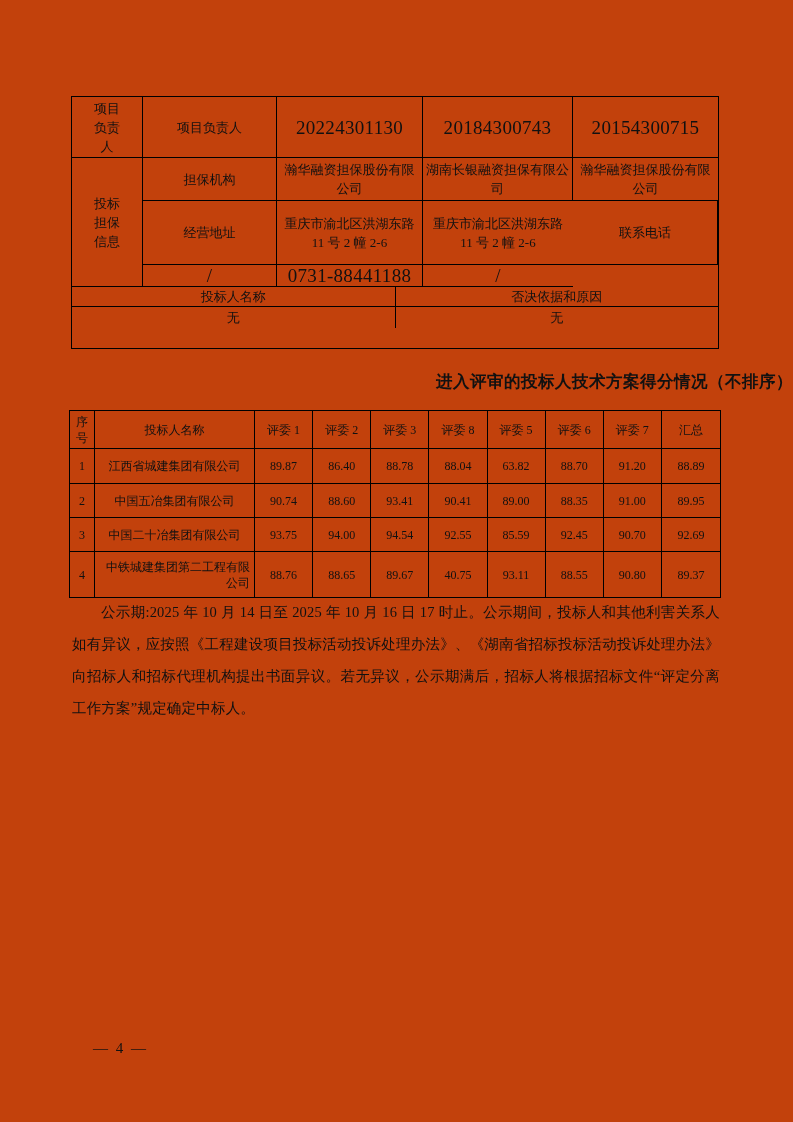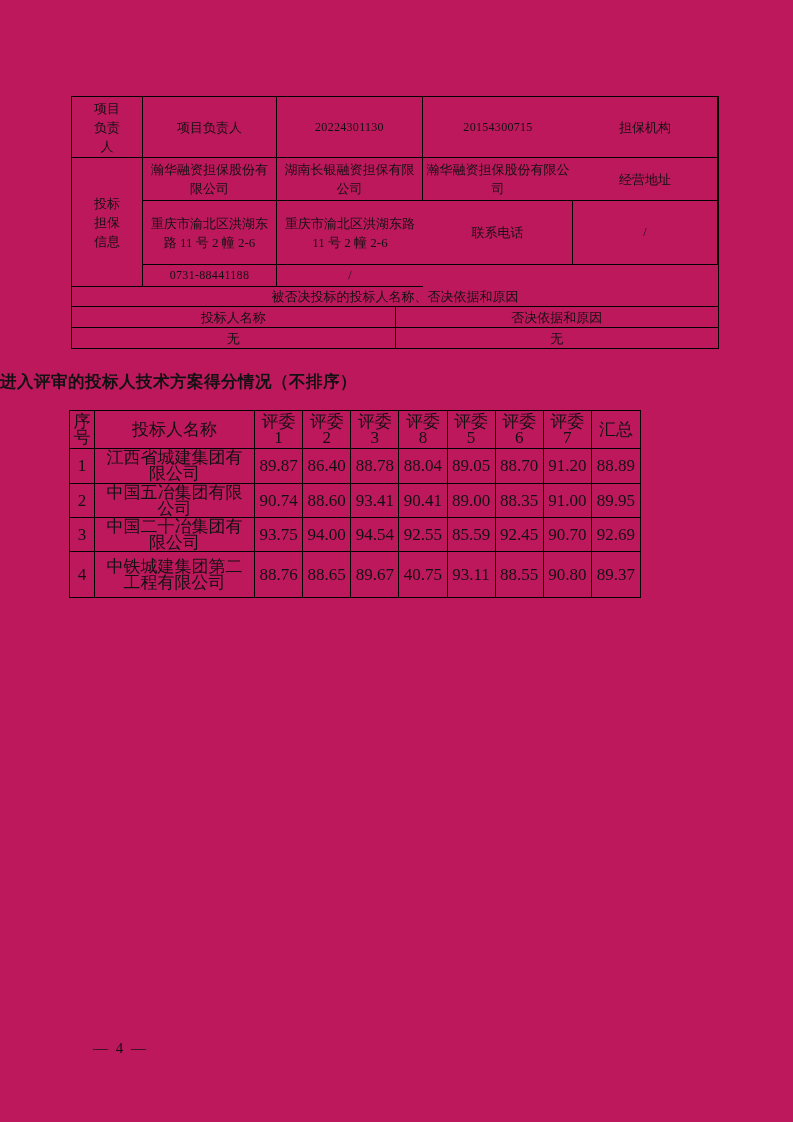--- a/index.html
+++ b/index.html
@@ -1,18 +1,18 @@
 <!DOCTYPE html>
 <html><head>
 <meta charset="utf-8">
 <style>
   * { margin:0; padding:0; box-sizing:border-box; }
   html,body { background:#ffffff; }
   .page {
-    position:relative; width:793px; height:1122px; background:#be185d;
+    position:relative; width:793px; height:1122px; background:#c2410c;
     font-family:"Liberation Serif","DejaVu Serif",serif; color:#111;
     overflow:hidden;
   }
   
   .cell {
     display:flex; align-items:center; justify-content:center;
     text-align:center; border-right:1px solid #000; border-bottom:1px solid #000;
     padding:1px 3px; line-height:19px; overflow:hidden;
   }
   .lr { border-right:none !important; }
@@ -21,41 +21,41 @@
   
   .t1 {
     position:absolute; left:71px; top:96px; width:648px;
     display:grid; grid-template-columns:71px 134px 146px 150px 1fr;
     grid-template-rows:61px 43px 64px 22px 20px 21px 20px;
     border:1.5px solid #000; font-size:13px;
   }
   .c-g1 { grid-row:1; grid-column:1; }
   .c-g2 { grid-row:2 / span 3; grid-column:1; }
   .vword { display:block; width:28px; line-height:19px; text-align:center; }
-  .t1 .num { font-size:12px; letter-spacing:0.3px; }
+  .t1 .num { font-size:19px; letter-spacing:0.3px; }
   .full { grid-column:1 / -1; }
   .split { display:flex; padding:0; align-items:stretch; }
   .half { flex:1; display:flex; align-items:center; justify-content:center; }
   .half.hb { border-right:1px solid #000; }
 
   
   .sec-title {
     position:absolute; left:0; top:371px; width:100%;
-    text-align:left; font-weight:bold; font-size:16.5px; letter-spacing:0.5px;
+    text-align:right; font-weight:bold; font-size:16.5px; letter-spacing:0.5px;
   }
 
   
   .t2 {
-    position:absolute; left:69px; top:410px; width:572px;
+    position:absolute; left:69px; top:410px; width:652px;
     display:grid; grid-template-columns:25px 160px repeat(8,1fr);
     grid-template-rows:38px 35px 34px 34px 45px;
-    border:1.5px solid #000; font-size:17px;
+    border:1.5px solid #000; font-size:12px;
   }
   .t2 .cell { padding:1px 2px; line-height:16px; }
-  .t2 .name { padding:1px 4px; }
+  .t2 .name { padding:1px 4px;text-align:right; }
 
   
   .notice {
     position:absolute; left:72px; top:596px; width:648px;
     font-size:14.5px; line-height:32px; text-align:justify;
     text-indent:2em; letter-spacing:0.2px;
   }
 
   
   .pageno {
@@ -67,40 +67,40 @@
 <body>
 
 <div class="page">
 
   <div class="t1">
     <div class="cell c-g1">
         <span class="vword">项目负责人</span>
       </div>
     <div class="cell">项目负责人</div>
     <div class="cell num">20224301130</div>
+    <div class="cell num">20184300743</div>
     <div class="cell num lr">20154300715</div>
 
     <div class="cell c-g2">
         <span class="vword">投标担保信息</span>
       </div>
     <div class="cell">担保机构</div>
     <div class="cell">瀚华融资担保股份有限公司</div>
     <div class="cell">湖南长银融资担保有限公司</div>
     <div class="cell lr">瀚华融资担保股份有限公司</div>
 
     <div class="cell">经营地址</div>
     <div class="cell">重庆市渝北区洪湖东路 11 号 2 幢 2-6</div>
     <div class="cell lr">重庆市渝北区洪湖东路 11 号 2 幢 2-6</div>
 
     <div class="cell">联系电话</div>
     <div class="cell num">/</div>
     <div class="cell num">0731-88441188</div>
     <div class="cell num lr">/</div>
 
-    <div class="cell full lr">被否决投标的投标人名称、否决依据和原因</div>
 
     <div class="cell full split lr">
       <div class="half hb">投标人名称</div>
       <div class="half">否决依据和原因</div>
     </div>
     <div class="cell full split lr lb">
       <div class="half hb">无</div>
       <div class="half">无</div>
     </div>
   </div>
@@ -118,21 +118,21 @@
     <div class="cell">评委 6</div>
     <div class="cell">评委 7</div>
     <div class="cell lr">汇总</div>
 
     <div class="cell">1</div>
     <div class="cell name">江西省城建集团有限公司</div>
     <div class="cell">89.87</div>
     <div class="cell">86.40</div>
     <div class="cell">88.78</div>
     <div class="cell">88.04</div>
-    <div class="cell">89.05</div>
+    <div class="cell">63.82</div>
     <div class="cell">88.70</div>
     <div class="cell">91.20</div>
     <div class="cell lr">88.89</div>
 
     <div class="cell">2</div>
     <div class="cell name">中国五冶集团有限公司</div>
     <div class="cell">90.74</div>
     <div class="cell">88.60</div>
     <div class="cell">93.41</div>
     <div class="cell">90.41</div>
@@ -157,16 +157,17 @@
     <div class="cell lb">88.76</div>
     <div class="cell lb">88.65</div>
     <div class="cell lb">89.67</div>
     <div class="cell lb">40.75</div>
     <div class="cell lb">93.11</div>
     <div class="cell lb">88.55</div>
     <div class="cell lb">90.80</div>
     <div class="cell lr lb">89.37</div>
   </div>
 
+  <p class="notice">公示期:2025 年 10 月 14 日至 2025 年 10 月 16 日 17 时止。公示期间，投标人和其他利害关系人如有异议，应按照《工程建设项目投标活动投诉处理办法》、《湖南省招标投标活动投诉处理办法》向招标人和招标代理机构提出书面异议。若无异议，公示期满后，招标人将根据招标文件“评定分离工作方案”规定确定中标人。</p>
 
   <div class="pageno">— 4 —</div>
 
 </div>
 
 </body></html>

